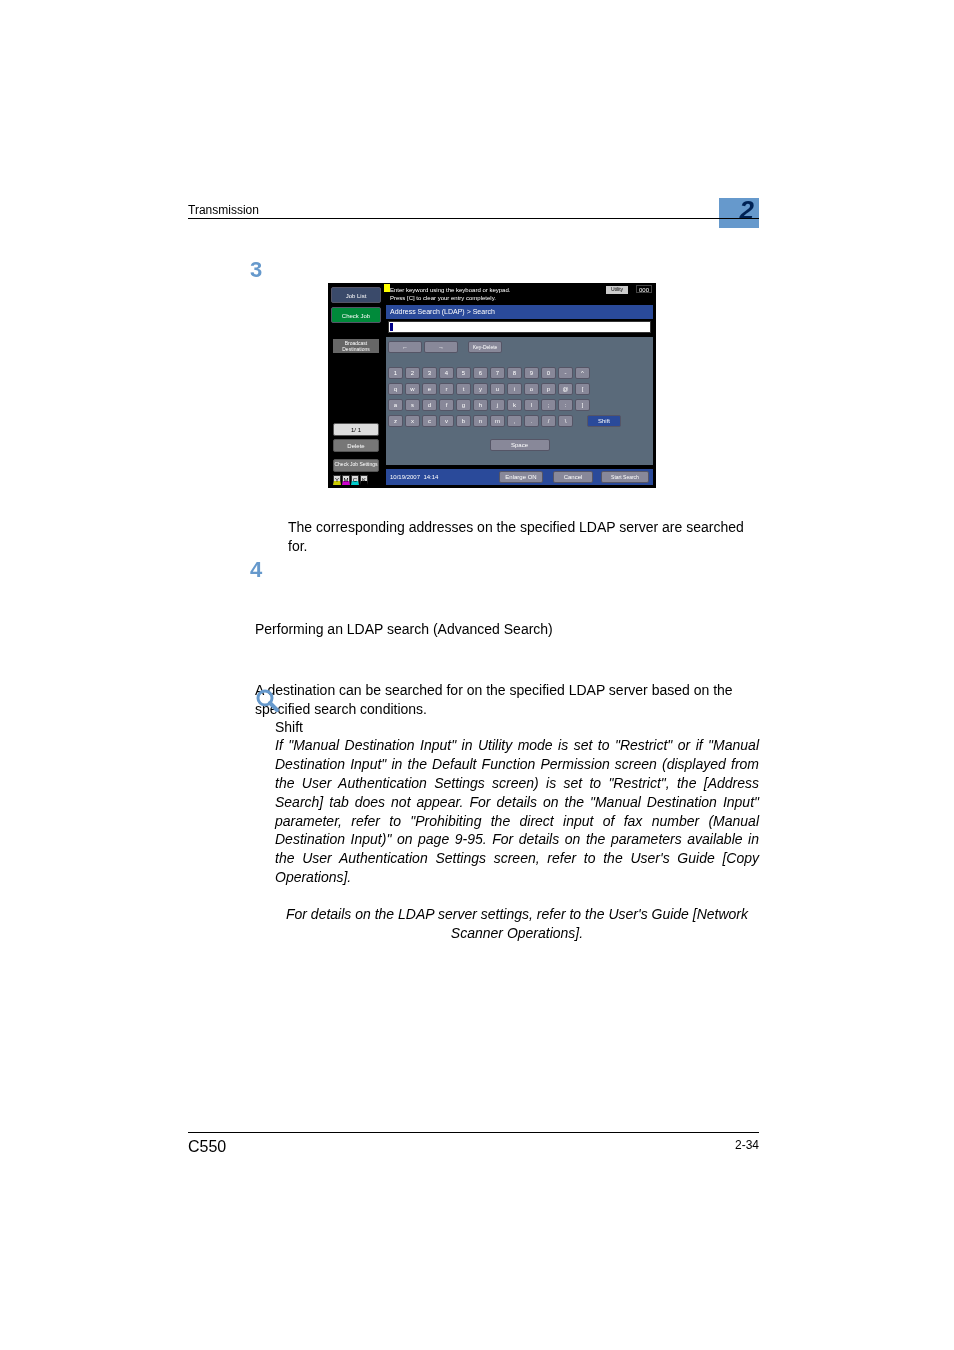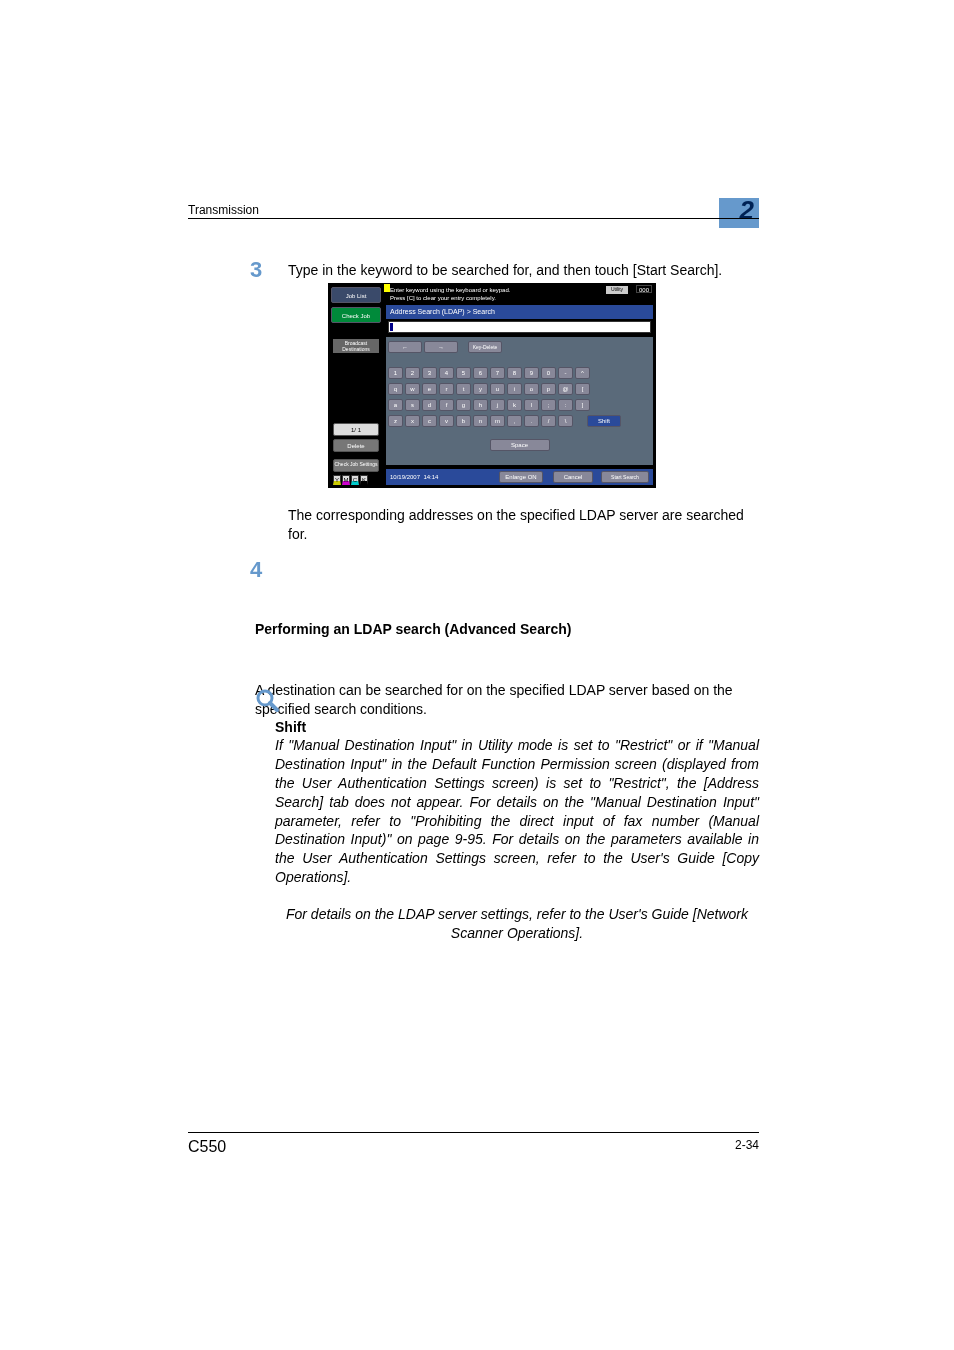--- a/index.html
+++ b/index.html
@@ -3,21 +3,21 @@
 <meta charset="utf-8">
 <style>
   html,body{margin:0;padding:0;background:#fff;font-family:Arial,Helvetica,sans-serif;color:#000;}
   .page{width:954px;height:1350px;margin:0 auto;position:relative;box-sizing:border-box;padding:0 120px;}
   .hdr-line{position:absolute;left:188px;right:195px;top:218px;border-top:1px solid #000;}
   .hdr-label{position:absolute;left:188px;top:203px;font-size:12px;}
   .chapnum-box{position:absolute;right:195px;top:198px;width:40px;height:30px;background:#6699cc;}
   .chapnum{position:absolute;right:200px;top:195px;font-size:26px;font-weight:bold;color:#002255;font-style:italic;}
   .step-num{position:absolute;font-size:22px;font-weight:bold;color:#6699cc;}
   .body-text{position:absolute;font-size:14px;line-height:1.35;}
-  .bold{font-weight:bold;}
+  .bold{font-weight:normal;}
   .italic{font-style:italic;text-align:center;}
   .detail-icon{position:absolute;}
   .detail-icon circle{fill:none;stroke:#6699cc;stroke-width:3;}
   .detail-icon line.handle{stroke:#6699cc;stroke-width:4;stroke-linecap:round;}
   
   .dev{position:absolute;left:328px;top:283px;width:328px;height:205px;background:#000;font-family:Tahoma,Verdana,sans-serif;}
   .dev *{box-sizing:border-box;}
   .dev .sidetab{position:absolute;left:3px;width:50px;height:16px;background:#3a4a6a;color:#fff;font-size:6px;text-align:center;line-height:16px;border-radius:2px;border:1px solid #556;}
   .dev .sidetab.g{background:#008a3a;}
   .dev .sidebtn{position:absolute;left:5px;width:46px;height:13px;background:#777;color:#fff;font-size:6px;text-align:center;line-height:13px;border-radius:2px;border:1px solid #555;}
@@ -49,21 +49,20 @@
 </head>
 <body>
 
 <div class="page">
   <div class="hdr-label">Transmission</div>
   <div class="chapnum-box"></div>
   <div class="chapnum">2</div>
   <div class="hdr-line"></div>
 
   <div class="step-num" style="left:250px;top:257px">3</div>
-  <div class="body-text" style="left:288px;top:261px;right:195px">Type in the keyword to be searched for, and then touch [Start Search].</div>
 
   <div class="dev">
     <div class="sidetab" style="top:4px">Job List</div>
     <div class="sidetab g" style="top:24px">Check Job</div>
     <div class="broad" style="top:56px">Broadcast Destinations</div>
     <div class="sidebtn" style="top:140px;background:#ddd;color:#000">1/  1</div>
     <div class="sidebtn" style="top:156px">Delete</div>
     <div class="sidebtn" style="top:176px;font-size:5px;line-height:6px;padding-top:1px">Check Job Settings</div>
     <div class="toner">
       <div class="t" style="border-bottom:4px solid #cc0">Y</div>
@@ -156,21 +155,21 @@
     <div class="footer">
       <div class="ftxt">
         <span>10/19/2007</span>&nbsp;&nbsp;<span>14:14</span><br>
       </div>
       <div class="fbtn" style="right:110px;width:44px">Enlarge ON</div>
       <div class="fbtn" style="right:60px;width:40px">Cancel</div>
       <div class="fbtn" style="right:4px;width:48px;font-size:5px">Start Search</div>
     </div>
   </div>
 
-  <div class="body-text" style="left:288px;top:506px;right:195px">The corresponding addresses on the specified LDAP server are searched for.</div>
+  <div class="body-text" style="left:288px;top:518px;right:195px">The corresponding addresses on the specified LDAP server are searched for.</div>
 
   <div class="step-num" style="left:250px;top:557px">4</div>
 
   <div class="body-text bold" style="left:255px;top:620px;right:195px">Performing an LDAP search (Advanced Search)</div>
   <div class="body-text" style="left:255px;top:681px;right:195px">A destination can be searched for on the specified LDAP server based on the specified search conditions.</div>
 
   <svg class="detail-icon" style="left:255px;top:688px" width="24" height="24">
     <circle cx="10" cy="10" r="7"></circle>
     <line class="handle" x1="15" y1="15" x2="22" y2="22"></line>
   </svg>

